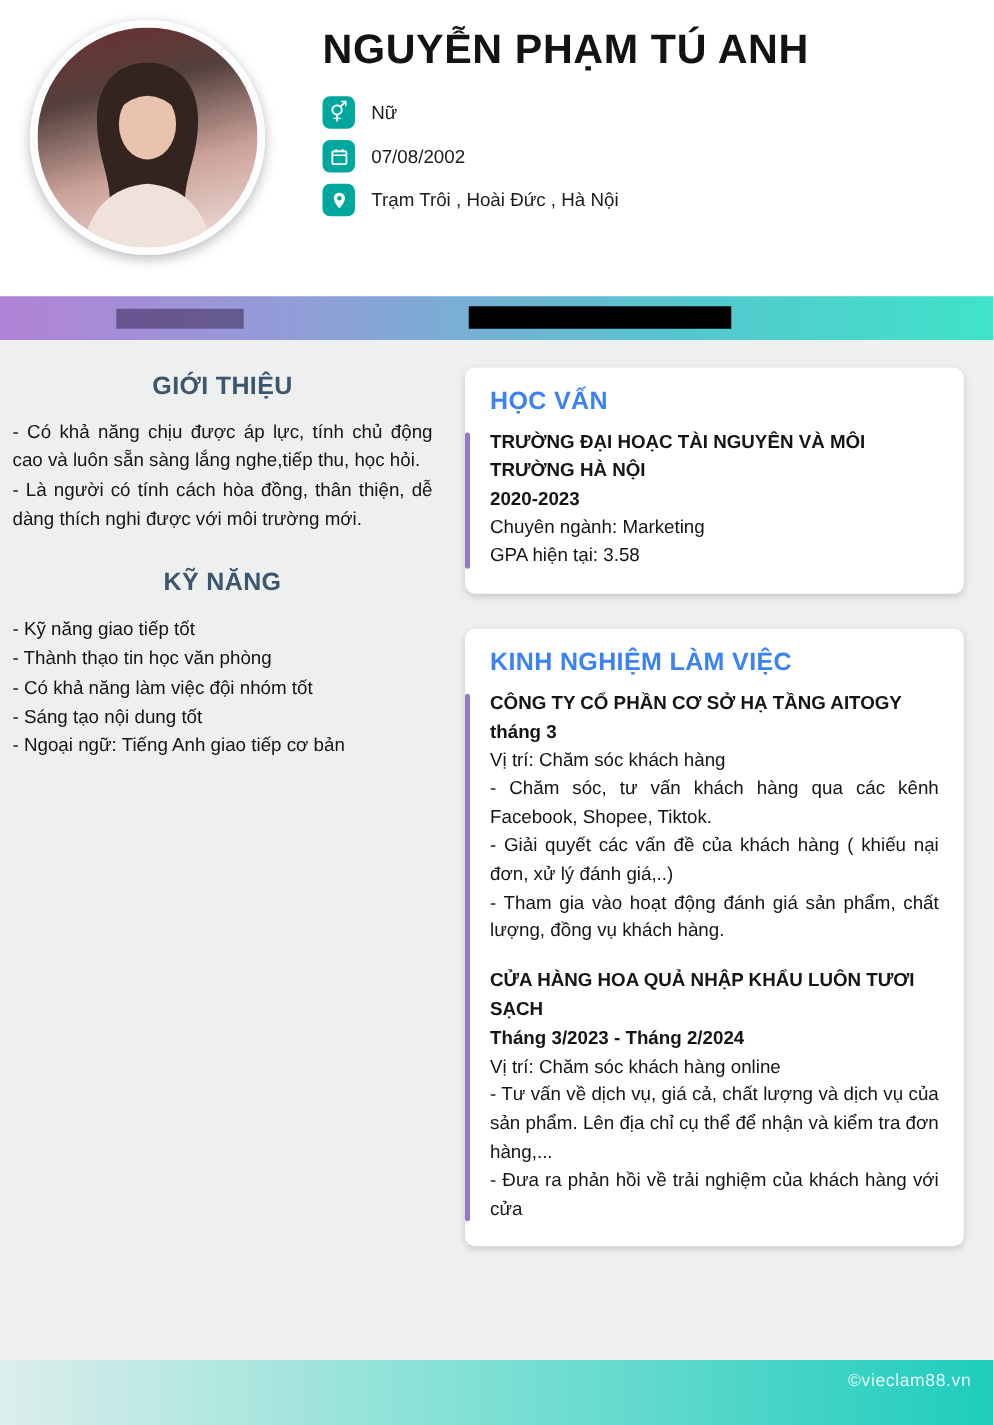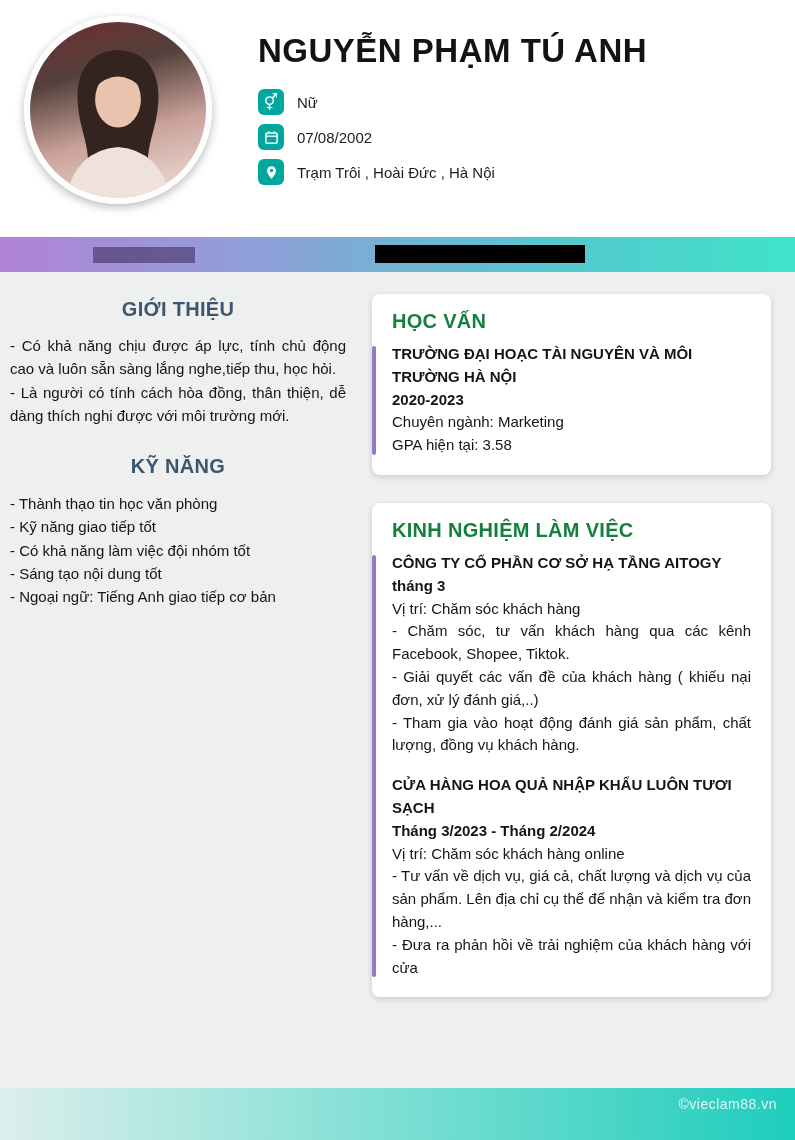--- a/index.html
+++ b/index.html
@@ -11,21 +11,21 @@
   }
   
   .header { height:237px; background:#fff; position:relative; }
   .photo {
     position:absolute; left:24px; top:16px; width:188px; height:188px;
     border-radius:50%; border:6px solid #fdfdfd; overflow:hidden;
     box-shadow:0 3px 10px rgba(0,0,0,.28);
     background:linear-gradient(165deg,#6e2f2f 0%,#54403c 30%,#caa29a 62%,#f3e4de 100%);
   }
   .photo svg { display:block; width:100%; height:100%; }
-  .header-text { position:absolute; left:258px; top:32px; width:520px; }
+  .header-text { position:absolute; left:258px; top:20px; width:520px; }
   .name { margin:0; font-size:33px; font-weight:700; letter-spacing:.5px; color:#131313; }
   .subtitle { margin:7px 0 0; font-size:19px; font-weight:700; color:#131313; }
   .info { margin-top:19px; display:flex; flex-direction:column; gap:9px; }
   .info-row { display:flex; align-items:center; gap:13px; font-size:15px; color:#1c1c1c; }
   .info-icon {
     width:26px; height:26px; border-radius:6px; background:#00a79d; color:#fff;
     display:flex; align-items:center; justify-content:center; font-size:16px; flex:0 0 26px;
   }
   
   .divider {
@@ -47,21 +47,21 @@
   .skill-line { font-size:15px; line-height:1.55; text-align:justify; color:#151515; }
   .right-col { flex:1; padding:22px 24px 0 16px; }
   .card {
     background:#fff; border-radius:8px; box-shadow:0 2px 6px rgba(0,0,0,.16);
     padding:16px 20px 18px 20px; position:relative; margin-bottom:28px;
   }
   .card::before {
     content:""; position:absolute; left:0; top:52px; bottom:20px; width:4px;
     background:#9678c8; border-radius:2px;
   }
-  .card-title { margin:0 0 10px; color:#15803d; font-size:20px; font-weight:700; letter-spacing:.3px; }
+  .card-title { margin:0 0 10px; color:#3b82f6; font-size:20px; font-weight:700; letter-spacing:.3px; }
   .line { font-size:15px; line-height:1.52; color:#151515; }
   .bold { font-weight:700; }
   .italic { }
   .bullet { font-size:15px; line-height:1.52; text-align:justify; color:#151515; }
   .job { margin-bottom:17px; }
   .job:last-child { margin-bottom:0; }
   
   .footer {
     position:absolute; left:0; bottom:0; width:795px; height:52px;
     background:linear-gradient(90deg,#dceeec 0%,#8fe2d8 40%,#1ecdbd 100%);
@@ -121,22 +121,22 @@
   </div>
 
   <main class="main">
 
     <aside class="left-col">
       <h3 class="section-title">GIỚI THIỆU</h3>
       <p class="about-p">- Có khả năng chịu được áp lực, tính chủ động cao và luôn sẵn sàng lắng nghe,tiếp thu, học hỏi.</p>
       <p class="about-p">- Là người có tính cách hòa đồng, thân thiện, dễ dàng thích nghi được với môi trường mới.</p>
 
       <h3 class="section-title skills-title">KỸ NĂNG</h3>
+      <div class="skill-line">- Kỹ năng giao tiếp tốt</div>
       <div class="skill-line">- Thành thạo tin học văn phòng</div>
-      <div class="skill-line">- Kỹ năng giao tiếp tốt</div>
       <div class="skill-line">- Có khả năng làm việc đội nhóm tốt</div>
       <div class="skill-line">- Sáng tạo nội dung tốt</div>
       <div class="skill-line">- Ngoại ngữ: Tiếng Anh giao tiếp cơ bản</div>
     </aside>
 
     <section class="right-col">
 
       <div class="card">
         <h3 class="card-title">HỌC VẤN</h3>
         <div class="line bold">TRƯỜNG ĐẠI HOẠC TÀI NGUYÊN VÀ MÔI TRƯỜNG HÀ NỘI</div>

